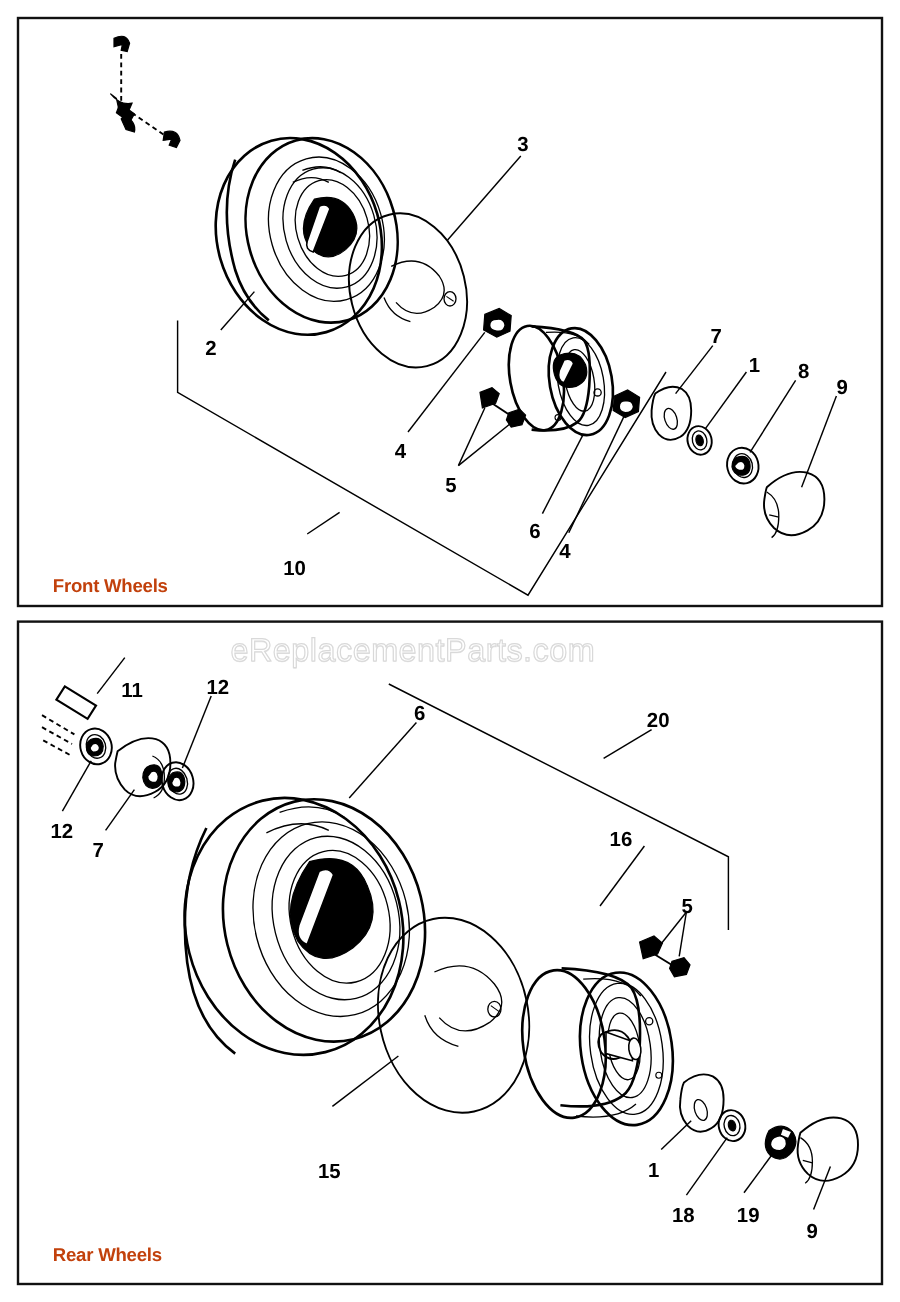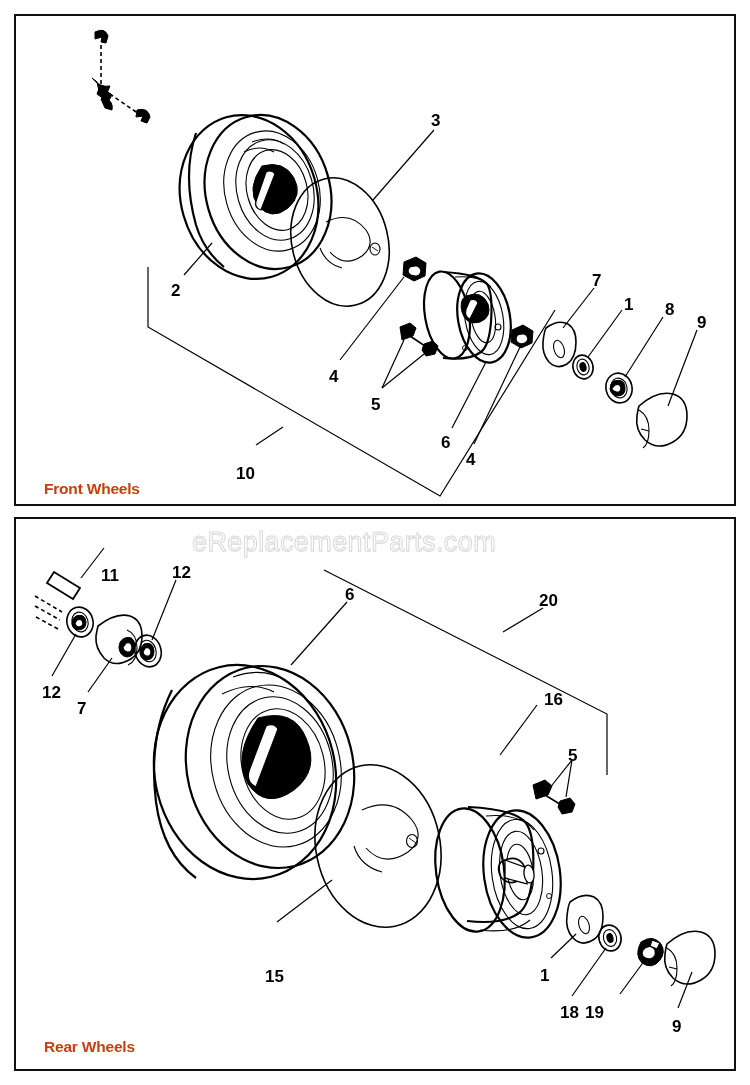--- a/index.html
+++ b/index.html
@@ -321,22 +321,22 @@
       <div class="callout" style="left: 697px; top: 314px;">9</div>
       <div class="callout" style="left: 441px; top: 434px;">6</div>
       <div class="callout" style="left: 466px; top: 451px;">4</div>
       <div class="callout" style="left: 236px; top: 465px;">10</div>
       <div class="callout" style="left: 101px; top: 531px; margin-top: 36px;">11</div>
       <div class="callout" style="left: 172px; top: 564px;">12</div>
       <div class="callout" style="left: 345px; top: 586px;">6</div>
       <div class="callout" style="left: 539px; top: 592px;">20</div>
       <div class="callout" style="left: 42px; top: 684px;">12</div>
       <div class="callout" style="left: 77px; top: 700px;">7</div>
-      <div class="callout" style="left: 544px; top: 691px; text-align: right;">16</div>
+      <div class="callout" style="left: 508px; top: 691px; text-align: right;">16</div>
       <div class="callout" style="left: 568px; top: 747px;">5</div>
       <div class="callout" style="left: 265px; top: 929px; margin-top: 39px;">15</div>
       <div class="callout" style="left: 540px; top: 967px;">1</div>
       <div class="callout" style="left: 560px; top: 1004px;">18</div>
-      <div class="callout" style="left: 585px; top: 1004px; text-align: right;">19</div>
+      <div class="callout" style="left: 614px; top: 1004px; text-align: right;">19</div>
       <div class="callout" style="left: 672px; top: 1018px;">9</div>
     </div>
 
 </div>
 
 </body></html>

